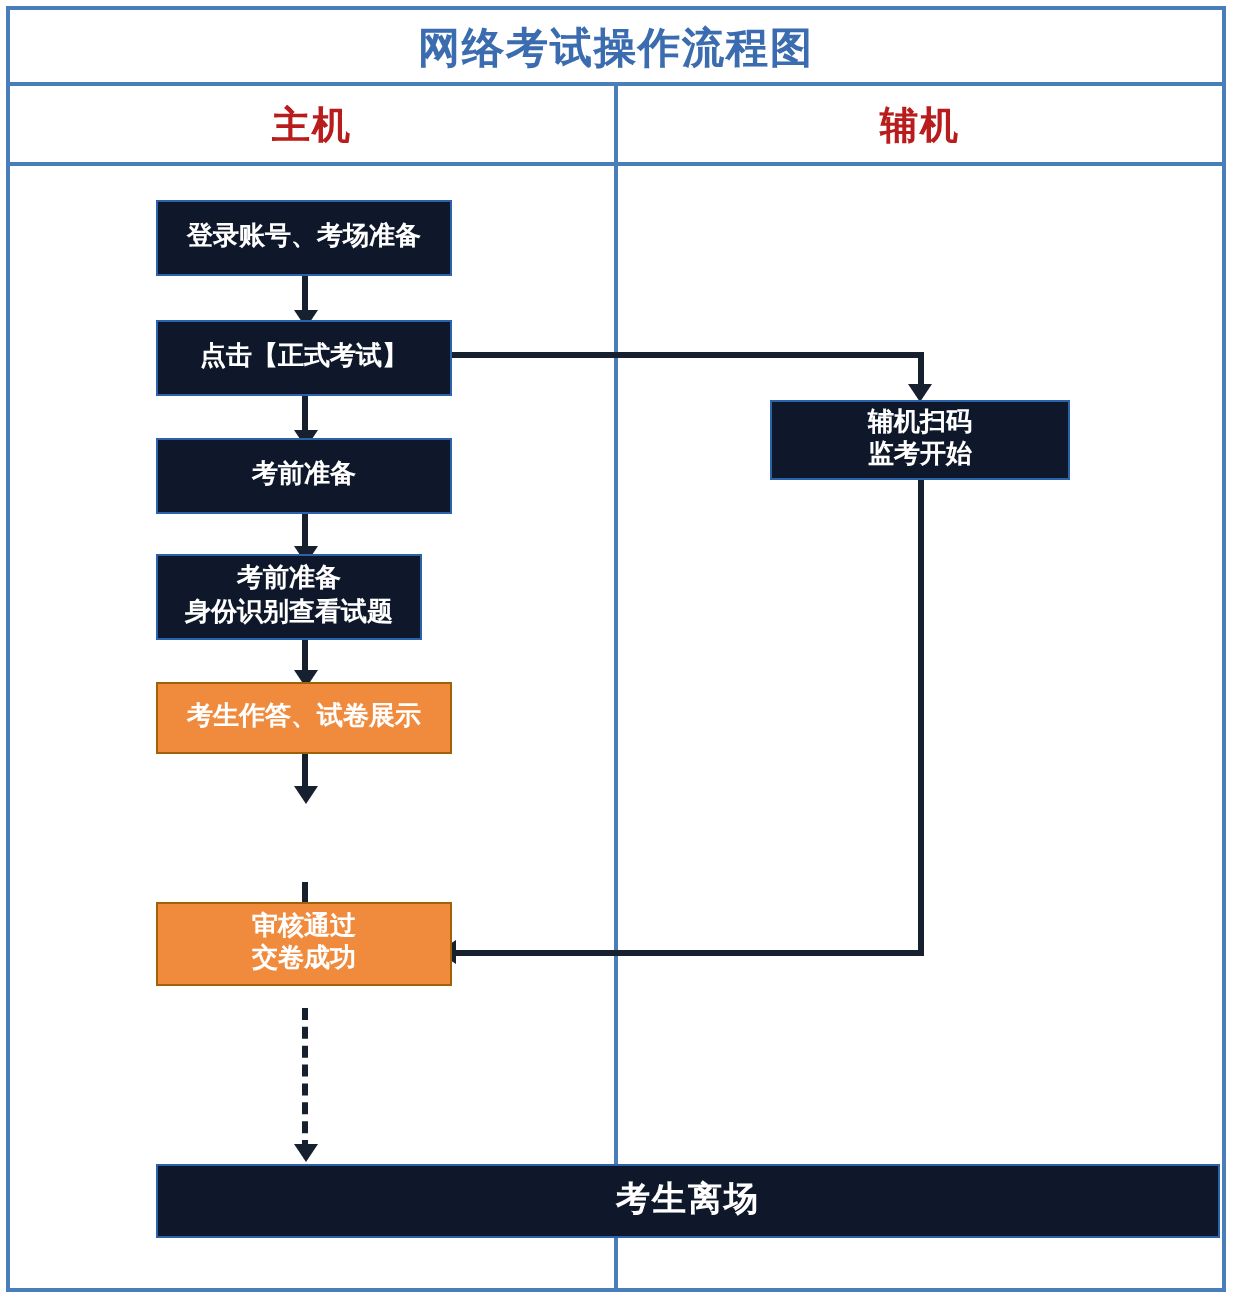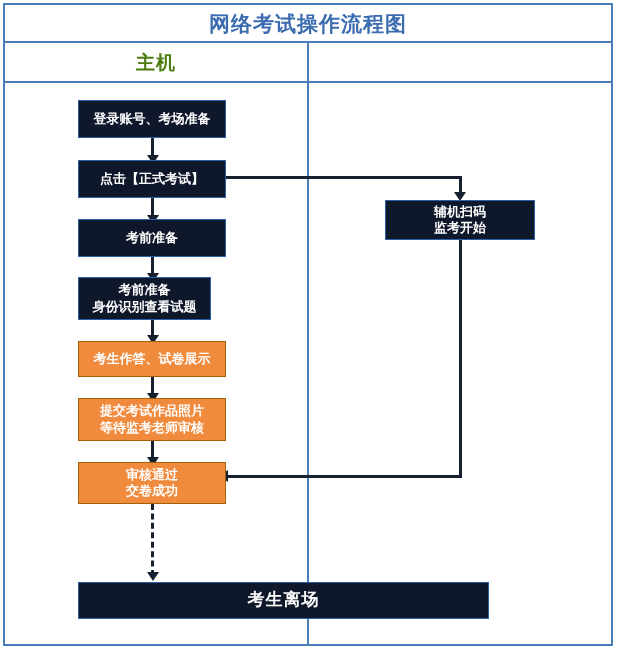--- a/index.html
+++ b/index.html
@@ -62,21 +62,21 @@
   .colhead {
     position: absolute;
     height: 40px;
     display: flex;
     align-items: center;
     justify-content: center;
   }
   .colhead-text {
     font-size: 19px;
     font-weight: bold;
-    color: #4d7c0f;
+    color: #b91c1c;
     letter-spacing: 1px;
   }
 
   
   .node {
     position: absolute;
     box-sizing: border-box;
     display: flex;
     align-items: center;
     justify-content: center;
@@ -146,20 +146,23 @@
       <span class="title-text">网络考试操作流程图</span>
     </div>
 
     <div class="hline" style="top:36px;"></div>
     <div class="hline" style="top:76px;"></div>
     <div class="vline" style="left:302px; top:36px; height:605px;"></div>
 
     <div class="colhead" style="left:0; top:38px; width:302px;">
       <span class="colhead-text">主机</span>
     </div>
+    <div class="colhead" style="left:304px; top:38px; width:302px;">
+      <span class="colhead-text">辅机</span>
+    </div>
   </div>
 
   <div class="conn v" style="left:151px; top:138px; height:20px;"></div>
   <div class="arrowhead down" style="left:147px; top:155px;"></div>
 
   <div class="conn h" style="left:224px; top:176px; width:238px;"></div>
   <div class="conn v" style="left:459px; top:176px; height:20px;"></div>
   <div class="arrowhead down" style="left:454px; top:192px;"></div>
 
   <div class="conn v" style="left:151px; top:198px; height:20px;"></div>
@@ -188,24 +191,22 @@
 
   <div class="node blue" style="left:78px; top:160px; width:148px; height:38px;">点击【正式考试】</div>
 
   <div class="node blue" style="left:78px; top:219px; width:148px; height:38px;">考前准备</div>
 
   <div class="node blue" style="left:78px; top:277px; width:133px; height:43px;">考前准备
 身份识别查看试题</div>
 
   <div class="node orange" style="left:78px; top:341px; width:148px; height:36px;">考生作答、试卷展示</div>
 
-  <div class="node orange" style="left:78px; top:398px; width:148px; height:43px;">提交考试作品照片
-等待监考老师审核</div>
-
-  <div class="node orange" style="left:78px; top:462px; width:148px; height:42px;">审核通过
+
+  <div class="node orange" style="left:78px; top:451px; width:148px; height:42px;">审核通过
 交卷成功</div>
 
   <div class="node blue" style="left:385px; top:200px; width:150px; height:40px;text-align:center;">辅机扫码
 监考开始</div>
 
-  <div class="node blue wide" style="left:78px; top:582px; width:411px; height:37px;font-family:Liberation Mono, monospace;">考生离场</div>
+  <div class="node blue wide" style="left:78px; top:582px; width:532px; height:37px;">考生离场</div>
 
 </div>
 
 </body></html>

